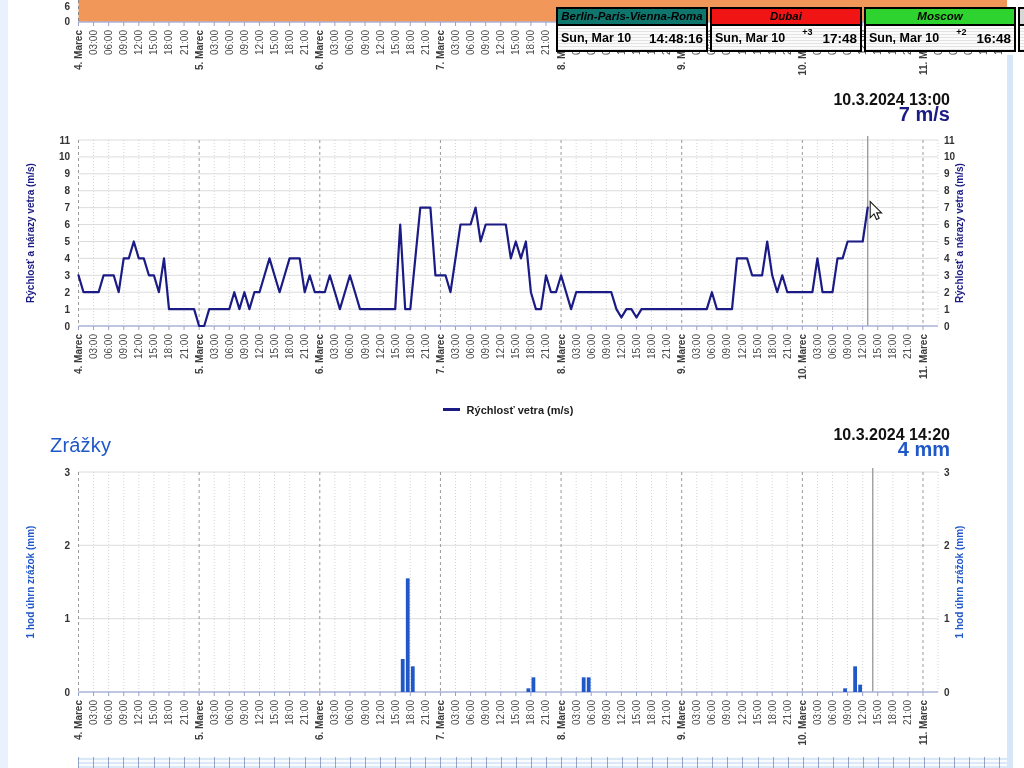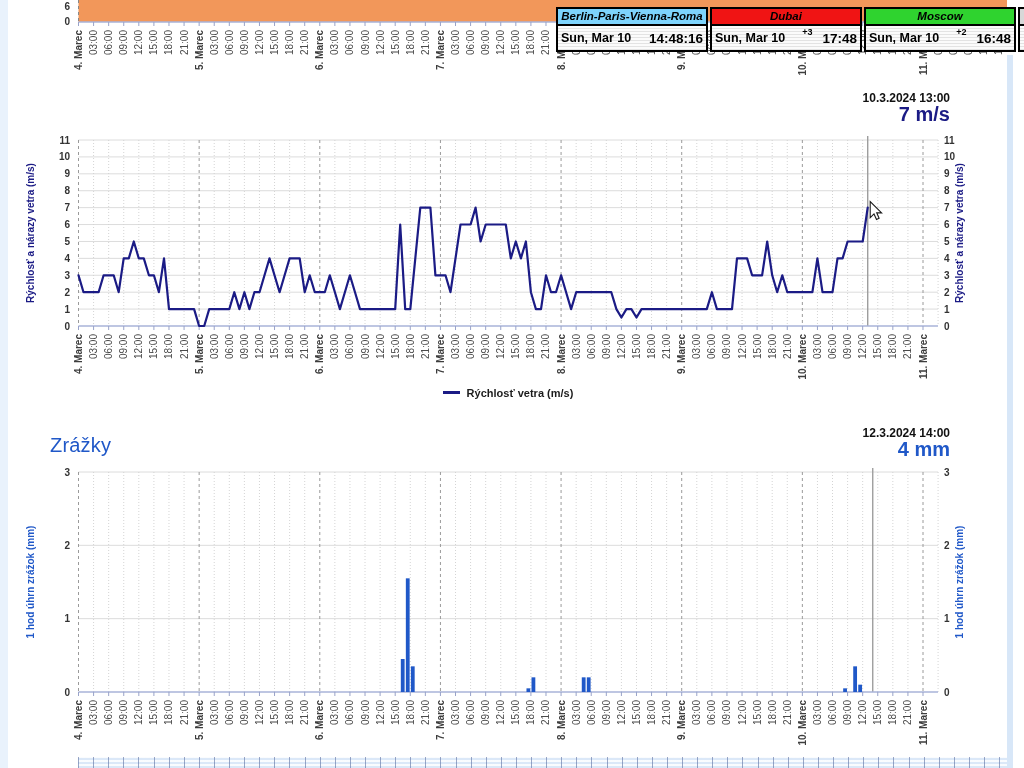--- a/index.html
+++ b/index.html
@@ -16,29 +16,29 @@
   .clock-panel.partial{width:14px;}
   .clock-header{height:15px;line-height:15px;text-align:center;font-style:italic;font-weight:bold;font-size:11.5px;color:#000;overflow:hidden;white-space:nowrap;border-bottom:2px solid #000;}
   .clock-body{height:24px;display:flex;align-items:center;padding:0 3px;background:repeating-linear-gradient(180deg,#fbfbfb 0 2px,#e3e3e3 2px 3px);}
   .clock-date{font-size:12.5px;font-weight:bold;color:#000;white-space:nowrap;}
   .clock-spacer{flex:1;}
   .clock-offset{font-size:9px;font-weight:bold;align-self:flex-start;margin-top:1px;margin-right:10px;color:#000;}
   .clock-time{font-size:13.5px;font-weight:bold;color:#000;white-space:nowrap;}
   .chart-title{position:absolute;left:50px;font-size:20px;letter-spacing:0.2px;}
   #wind-title{top:99px;}
   #precip-title{top:434px;}
-  .stamp{position:absolute;right:74px;font-size:12px;font-weight:bold;color:#111;text-align:right;}
+  .stamp{position:absolute;right:74px;font-size:16px;font-weight:bold;color:#111;text-align:right;}
   #wind-stamp{top:91px;}
   #precip-stamp{top:426px;}
   .big-value{position:absolute;right:74px;font-size:20px;font-weight:bold;text-align:right;}
   #wind-value{top:103px;}
   #precip-value{top:438px;}
   #wind-svg{top:130px;height:276px;z-index:2;}
   #precip-svg{top:460px;height:294px;z-index:2;}
-  #legend{position:absolute;left:78px;top:383px;width:860px;text-align:center;z-index:3;}
+  #legend{position:absolute;left:78px;top:400px;width:860px;text-align:center;z-index:3;}
   #legend .dash{display:inline-block;width:17px;height:0;border-top:3px solid #1b1b85;vertical-align:middle;margin-right:7px;}
   #legend .legend-text{font-size:11px;font-weight:bold;color:#1c1c1c;vertical-align:middle;}
   #bottom-strip{position:absolute;left:78px;top:757px;width:929px;height:11px;
     background-color:#dbe8f8;
     background-image:repeating-linear-gradient(90deg, rgba(90,110,160,0.6) 0 1px, transparent 1px 15.1px),
                      repeating-linear-gradient(0deg, transparent 0 2px, rgba(255,255,255,0.85) 2px 4px);}
 </style>
 </head>
 <body>
 
@@ -171,21 +171,21 @@
       <line x1="968.2436" y1="22" x2="968.2436" y2="26" stroke="#99a3c9" stroke-width="1"></line>
       <text x="971.7436" y="30" transform="rotate(-90 971.7436 30)" text-anchor="end" font-size="10" fill="#4a4a4a">09:00</text>
       <line x1="983.324" y1="22" x2="983.324" y2="26" stroke="#99a3c9" stroke-width="1"></line>
       <text x="986.824" y="30" transform="rotate(-90 986.824 30)" text-anchor="end" font-size="10" fill="#4a4a4a">12:00</text>
       <line x1="998.4044" y1="22" x2="998.4044" y2="26" stroke="#99a3c9" stroke-width="1"></line>
       <text x="1001.9044" y="30" transform="rotate(-90 1001.9044 30)" text-anchor="end" font-size="10" fill="#4a4a4a">15:00</text>
     </svg>
 
   <div id="clock-row">
     <div class="clock-panel">
-      <div class="clock-header" style="background: #7dd3fc;">Berlin-Paris-Vienna-Roma</div>
+      <div class="clock-header" style="background: #0f766e;">Berlin-Paris-Vienna-Roma</div>
       <div class="clock-body">
         <span class="clock-date">Sun, Mar 10</span>
         <span class="clock-spacer"></span>
         <span class="clock-time">14:48:16</span>
       </div>
     </div>
     <div class="clock-panel">
       <div class="clock-header" style="background: rgb(240, 20, 20);">Dubai</div>
       <div class="clock-body">
         <span class="clock-date">Sun, Mar 10</span>
@@ -424,21 +424,21 @@
       <line x1="923.0024" y1="196" x2="923.0024" y2="200" stroke="#99a3c9" stroke-width="1"></line>
       <text x="926.5024" y="204" transform="rotate(-90 926.5024 204)" text-anchor="end" font-size="10" font-weight="700" fill="#3d3d3d">11. Marec</text>
       <polyline points="78.5,145.3 83.5,162.2 88.6,162.2 93.6,162.2 98.6,162.2 103.6,145.3 108.7,145.3 113.7,145.3 118.7,162.2 123.7,128.4 128.8,128.4 133.8,111.5 138.8,128.4 143.8,128.4 148.9,145.3 153.9,145.3 158.9,162.2 164.0,128.4 169.0,179.1 174.0,179.1 179.0,179.1 184.1,179.1 189.1,179.1 194.1,179.1 199.1,196.0 204.2,196.0 209.2,179.1 214.2,179.1 219.3,179.1 224.3,179.1 229.3,179.1 234.3,162.2 239.4,179.1 244.4,162.2 249.4,179.1 254.4,162.2 259.5,162.2 264.5,145.3 269.5,128.4 274.5,145.3 279.6,162.2 284.6,145.3 289.6,128.4 294.7,128.4 299.7,128.4 304.7,162.2 309.7,145.3 314.8,162.2 319.8,162.2 324.8,162.2 329.8,145.3 334.9,162.2 339.9,179.1 344.9,162.2 349.9,145.3 355.0,162.2 360.0,179.1 365.0,179.1 370.1,179.1 375.1,179.1 380.1,179.1 385.1,179.1 390.2,179.1 395.2,179.1 400.2,94.5 405.2,179.1 410.3,179.1 415.3,128.4 420.3,77.6 425.3,77.6 430.4,77.6 435.4,145.3 440.4,145.3 445.5,145.3 450.5,162.2 455.5,128.4 460.5,94.5 465.6,94.5 470.6,94.5 475.6,77.6 480.6,111.5 485.7,94.5 490.7,94.5 495.7,94.5 500.8,94.5 505.8,94.5 510.8,128.4 515.8,111.5 520.9,128.4 525.9,111.5 530.9,162.2 535.9,179.1 541.0,179.1 546.0,145.3 551.0,162.2 556.0,162.2 561.1,145.3 566.1,162.2 571.1,179.1 576.2,162.2 581.2,162.2 586.2,162.2 591.2,162.2 596.3,162.2 601.3,162.2 606.3,162.2 611.3,162.2 616.4,179.1 621.4,187.5 626.4,179.1 631.4,179.1 636.5,187.5 641.5,179.1 646.5,179.1 651.6,179.1 656.6,179.1 661.6,179.1 666.6,179.1 671.7,179.1 676.7,179.1 681.7,179.1 686.7,179.1 691.8,179.1 696.8,179.1 701.8,179.1 706.8,179.1 711.9,162.2 716.9,179.1 721.9,179.1 727.0,179.1 732.0,179.1 737.0,128.4 742.0,128.4 747.1,128.4 752.1,145.3 757.1,145.3 762.1,145.3 767.2,111.5 772.2,145.3 777.2,162.2 782.3,145.3 787.3,162.2 792.3,162.2 797.3,162.2 802.4,162.2 807.4,162.2 812.4,162.2 817.4,128.4 822.5,162.2 827.5,162.2 832.5,162.2 837.5,128.4 842.6,128.4 847.6,111.5 852.6,111.5 857.7,111.5 862.7,111.5 867.7,77.6" fill="none" stroke="#1b1b85" stroke-width="2.2" stroke-linejoin="round" stroke-linecap="round"></polyline>
       <path d="M870.2076 71.63636363636363 l0 16 l3.8 -3.7 l2.5 5.5 l2.6 -1.2 l-2.4 -5.4 l4.9 0 Z" fill="#fdfdfd" stroke="#1a1a1a" stroke-width="1.1"></path>
     </svg>
   <div id="legend">
     <span class="dash" style="border-top-color: rgb(27, 27, 133);"></span><span class="legend-text">Rýchlosť vetra (m/s)</span>
   </div>
 
   <div class="chart-title" id="precip-title" style="color: rgb(32, 88, 200);">Zrážky</div>
-  <div class="stamp" id="precip-stamp">12.3.2024 14:00</div>
+  <div class="stamp" id="precip-stamp">10.3.2024 14:20</div>
   <div class="big-value" id="precip-value" style="color: rgb(32, 88, 200);">4 mm</div>
   <svg id="precip-svg" width="1024" height="294">
       <line x1="78.5" y1="158.66666666666669" x2="938" y2="158.66666666666669" stroke="#dcdcdc" stroke-width="1"></line>
       <line x1="78.5" y1="85.33333333333334" x2="938" y2="85.33333333333334" stroke="#dcdcdc" stroke-width="1"></line>
       <line x1="78.5" y1="12" x2="938" y2="12" stroke="#dcdcdc" stroke-width="1"></line>
       <line x1="78.5" y1="12" x2="78.5" y2="232" stroke="#9a9a9a" stroke-dasharray="3 3" stroke-width="1"></line>
       <line x1="93.5804" y1="12" x2="93.5804" y2="232" stroke="#d4d4d4" stroke-dasharray="1 2" stroke-width="1"></line>
       <line x1="108.6608" y1="12" x2="108.6608" y2="232" stroke="#d4d4d4" stroke-dasharray="1 2" stroke-width="1"></line>
       <line x1="123.74119999999999" y1="12" x2="123.74119999999999" y2="232" stroke="#d4d4d4" stroke-dasharray="1 2" stroke-width="1"></line>
       <line x1="138.8216" y1="12" x2="138.8216" y2="232" stroke="#d4d4d4" stroke-dasharray="1 2" stroke-width="1"></line>

